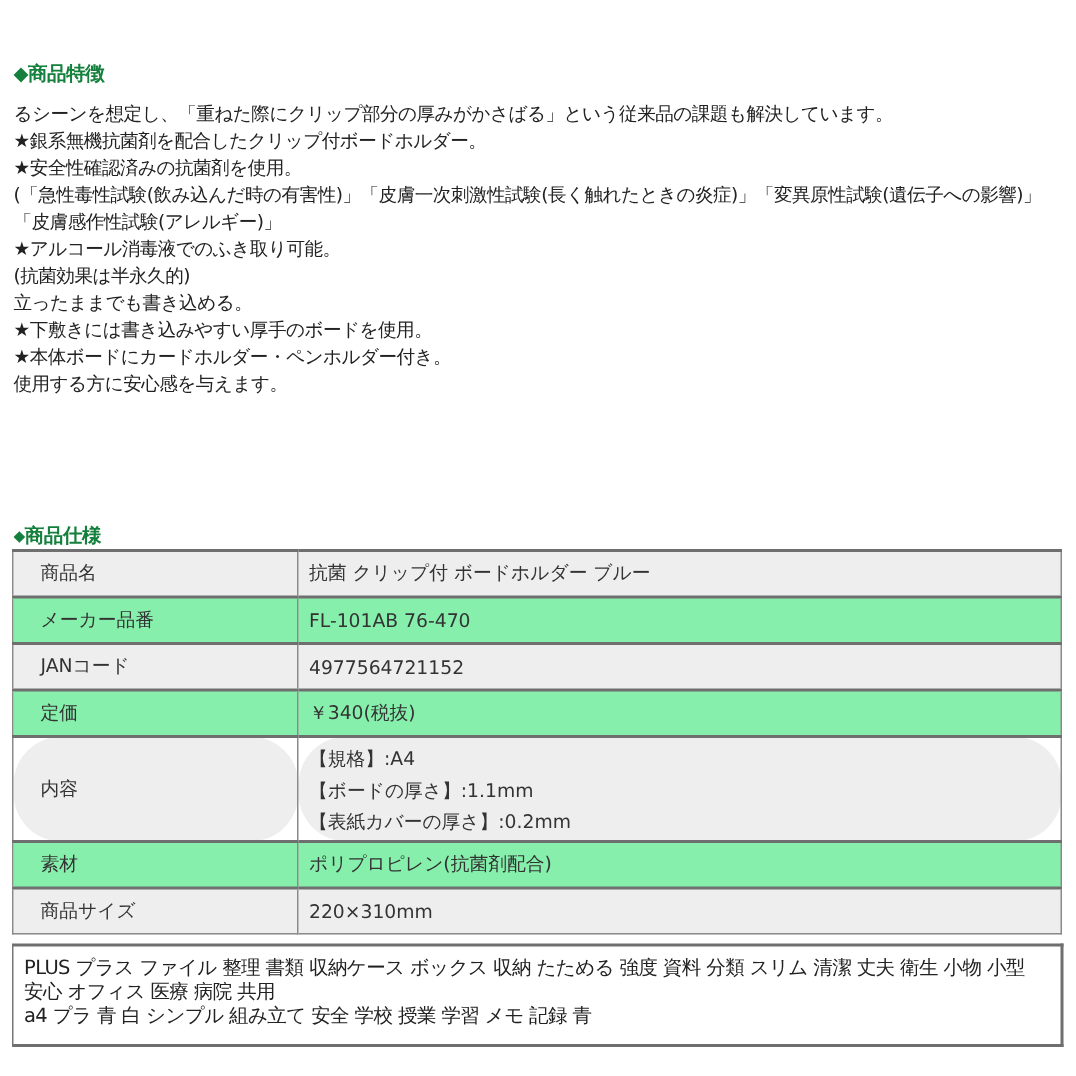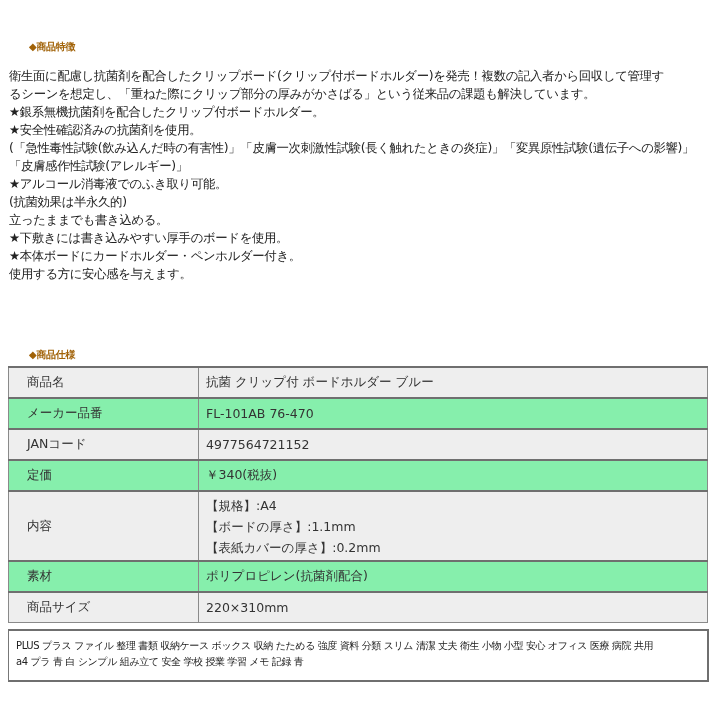--- a/index.html
+++ b/index.html
@@ -3,23 +3,22 @@
 <meta charset="utf-8">
 <style>
   html, body { margin: 0; padding: 0; background: #ffffff; }
   body {
     width: 717px; height: 717px; overflow: hidden; position: relative;
     font-family: "DejaVu Sans", "Liberation Sans", sans-serif;
     color: #222;
   }
   .heading {
     position: absolute; left: 9px;
-    font-size: 10px; font-weight: bold; color: #a16207;
+    font-size: 13px; font-weight: bold; color: #15803d;
     letter-spacing: -0.3px;
-    margin-left: 20px;
   }
   .features {
     position: absolute; left: 9px; top: 67px; width: 705px;
     font-size: 12.4px; line-height: 18px; color: #222;
     letter-spacing: -0.35px; white-space: nowrap;
   }
   .features div { height: 18px; }
   table.spec {
     position: absolute; left: 8px; top: 366px;
     width: 700px; border-collapse: collapse;
@@ -28,52 +27,51 @@
   table.spec td {
     border: 1px solid #8a8a8a;
     border-top: 2px solid #6f6f6f;
     padding: 0 18px;
     vertical-align: middle;
   }
   table.spec td.label { width: 153px; }
   table.spec tr.gray td { background: #eeeeee; }
   table.spec tr.white td { background: #86efac; }
   table.spec tr.h31 td { height: 29px; }
-  table.spec tr.h70 td { height: 68px; }
+  table.spec tr.h70 td { height: 68px; border-radius: 32px; }
   table.spec td.value { padding-left: 7px; }
   .content-line { line-height: 21px; }
   .tags {
     position: absolute; left: 8px; top: 629px; width: 683px;
     border: 1px solid #777; border-top: 2px solid #6f6f6f;
     border-right: 2px solid #6f6f6f; border-bottom: 2px solid #6f6f6f;
-    padding: 7px 8px 10px 7px; font-size: 10px; line-height: 16px; color: #222;
+    padding: 7px 8px 10px 7px; font-size: 13px; line-height: 16px; color: #222;
     letter-spacing: -0.4px;
   }
 </style>
 </head>
 <body>
 
 <div class="heading" style="top:40px;">◆商品特徴</div>
 
 <div class="features">
-  <div>衛生面に配慮し抗菌剤を配合したクリップボード(クリップ付ボードホルダー)を発売！複数の記入者から回収して管理す</div>
   <div>るシーンを想定し、「重ねた際にクリップ部分の厚みがかさばる」という従来品の課題も解決しています。</div>
   <div>★銀系無機抗菌剤を配合したクリップ付ボードホルダー。</div>
   <div>★安全性確認済みの抗菌剤を使用。</div>
   <div>(「急性毒性試験(飲み込んだ時の有害性)」「皮膚一次刺激性試験(長く触れたときの炎症)」「変異原性試験(遺伝子への影響)」</div>
   <div>「皮膚感作性試験(アレルギー)」</div>
   <div>★アルコール消毒液でのふき取り可能。</div>
   <div>(抗菌効果は半永久的)</div>
   <div>立ったままでも書き込める。</div>
   <div>★下敷きには書き込みやすい厚手のボードを使用。</div>
   <div>★本体ボードにカードホルダー・ペンホルダー付き。</div>
   <div>使用する方に安心感を与えます。</div>
 </div>
 
-<div class="heading" style="top:348px;">◆商品仕様</div>
+<div class="heading" style="top:348px;font-family:Liberation Mono, monospace;">◆商品仕様</div>
 
 <table class="spec">
   <tbody>
       <tr class="gray h31">
     <td class="label">商品名</td>
     <td class="value">抗菌 クリップ付 ボードホルダー ブルー</td>
   </tr>
   <tr class="white h31">
     <td class="label">メーカー品番</td>
     <td class="value">FL-101AB 76-470</td>

